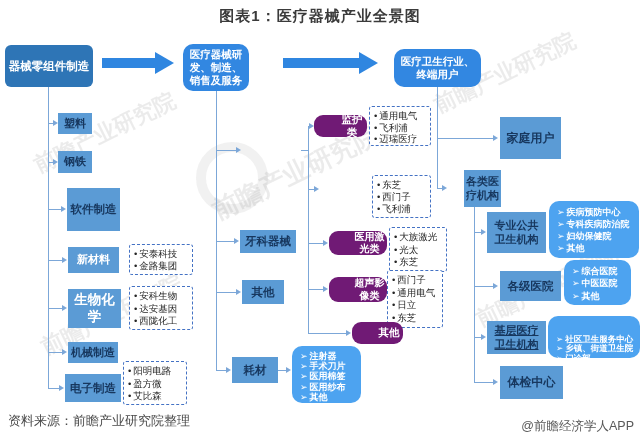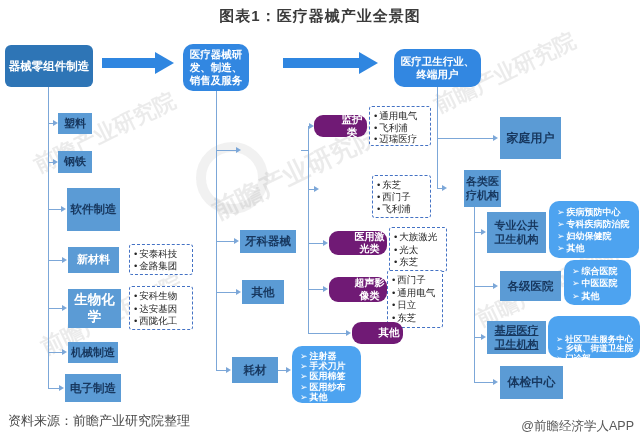--- a/index.html
+++ b/index.html
@@ -76,20 +76,25 @@
       <div class="li-row"><span class="blt">•</span><span>金路集团</span></div>
     </div>
   <div class="box mid wt" style="left:68px;top:289px;width:53px;height:39px;font-size:13.5px;">生物化学</div>
   <div class="dashed" style="left:129px;top:286px;width:64px;height:44px;line-height:12.5px;">
       <div class="li-row"><span class="blt">•</span><span>安科生物</span></div>
       <div class="li-row"><span class="blt">•</span><span>达安基因</span></div>
       <div class="li-row"><span class="blt">•</span><span>西陇化工</span></div>
     </div>
   <div class="box mid" style="left:68px;top:342px;width:50px;height:21px;font-size:11px;">机械制造</div>
   <div class="box mid" style="left:65px;top:374px;width:56px;height:28px;font-size:11.5px;">电子制造</div>
+  <div class="dashed" style="left:123px;top:361px;width:64px;height:44px;line-height:12.5px;">
+      <div class="li-row"><span class="blt">•</span><span>阳明电路</span></div>
+      <div class="li-row"><span class="blt">•</span><span>盈方微</span></div>
+      <div class="li-row"><span class="blt">•</span><span>艾比森</span></div>
+    </div>
 
   <div class="v-line" style="left:216px;top:91px;height:279px;"></div>
   <div class="h-line" style="left:216px;top:150px;width:21px;"></div>
   <div class="tri" style="left:236px;top:146.5px;"></div>
   <div class="h-line" style="left:216px;top:241px;width:19px;"></div>
   <div class="tri" style="left:234px;top:237.5px;"></div>
   <div class="h-line" style="left:216px;top:292px;width:21px;"></div>
   <div class="tri" style="left:236px;top:288.5px;"></div>
   <div class="h-line" style="left:216px;top:370px;width:11px;"></div>
   <div class="tri" style="left:226px;top:366.5px;"></div>

